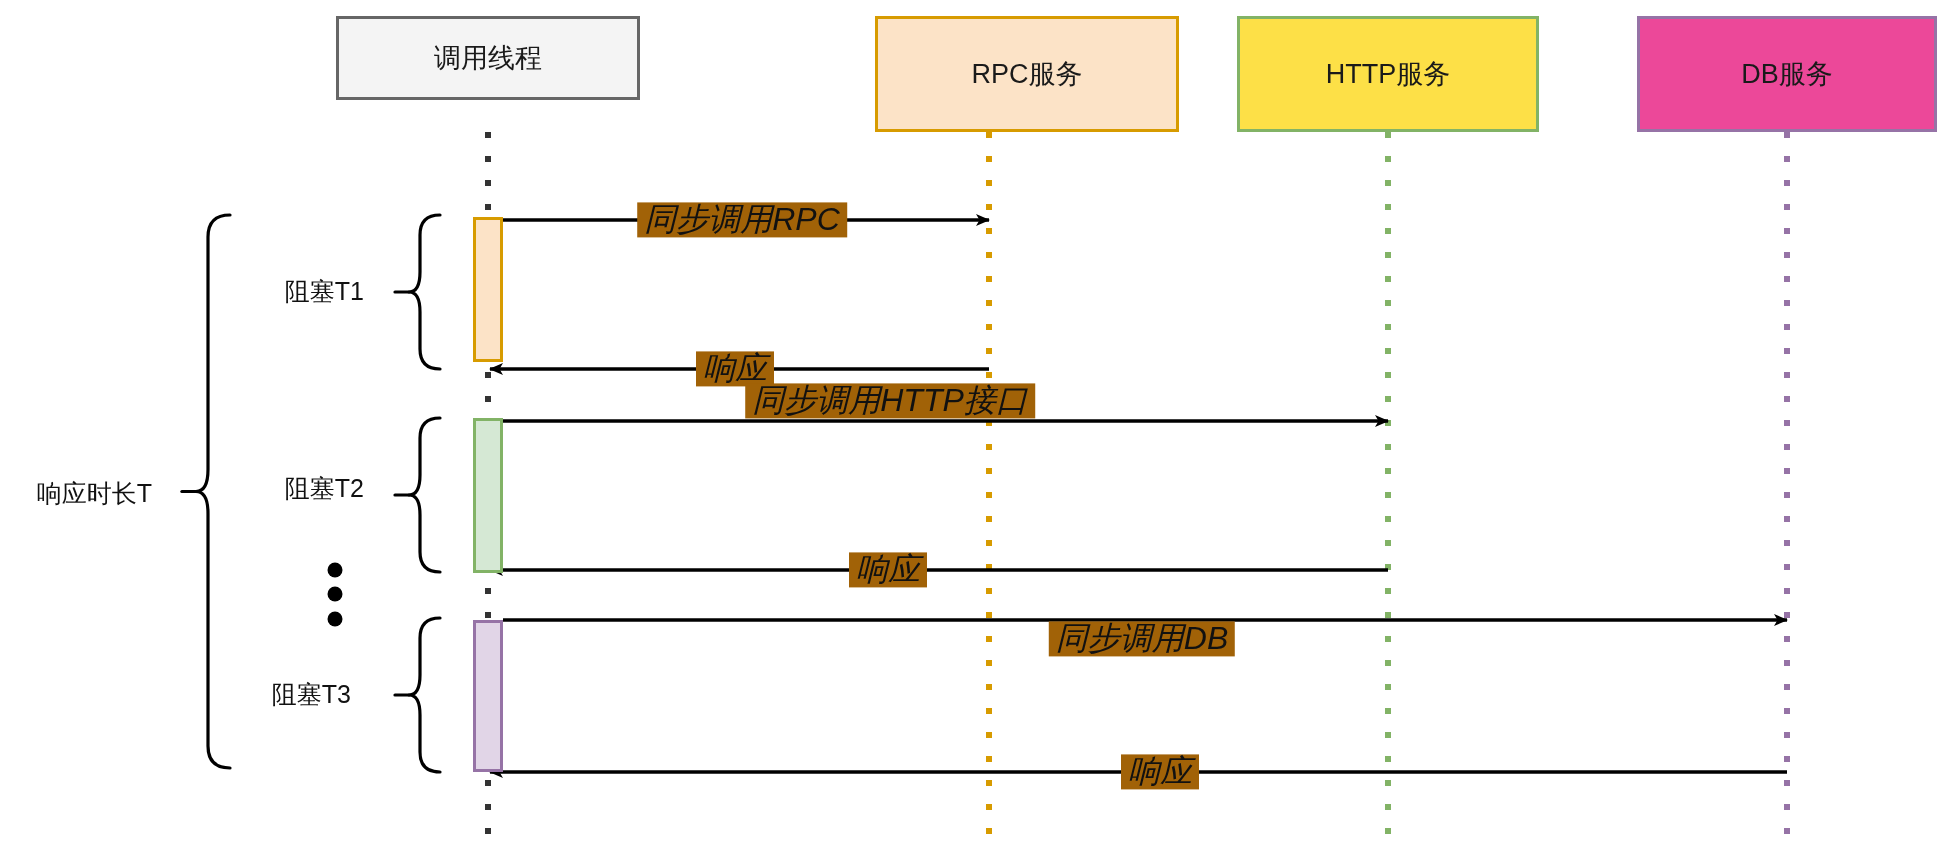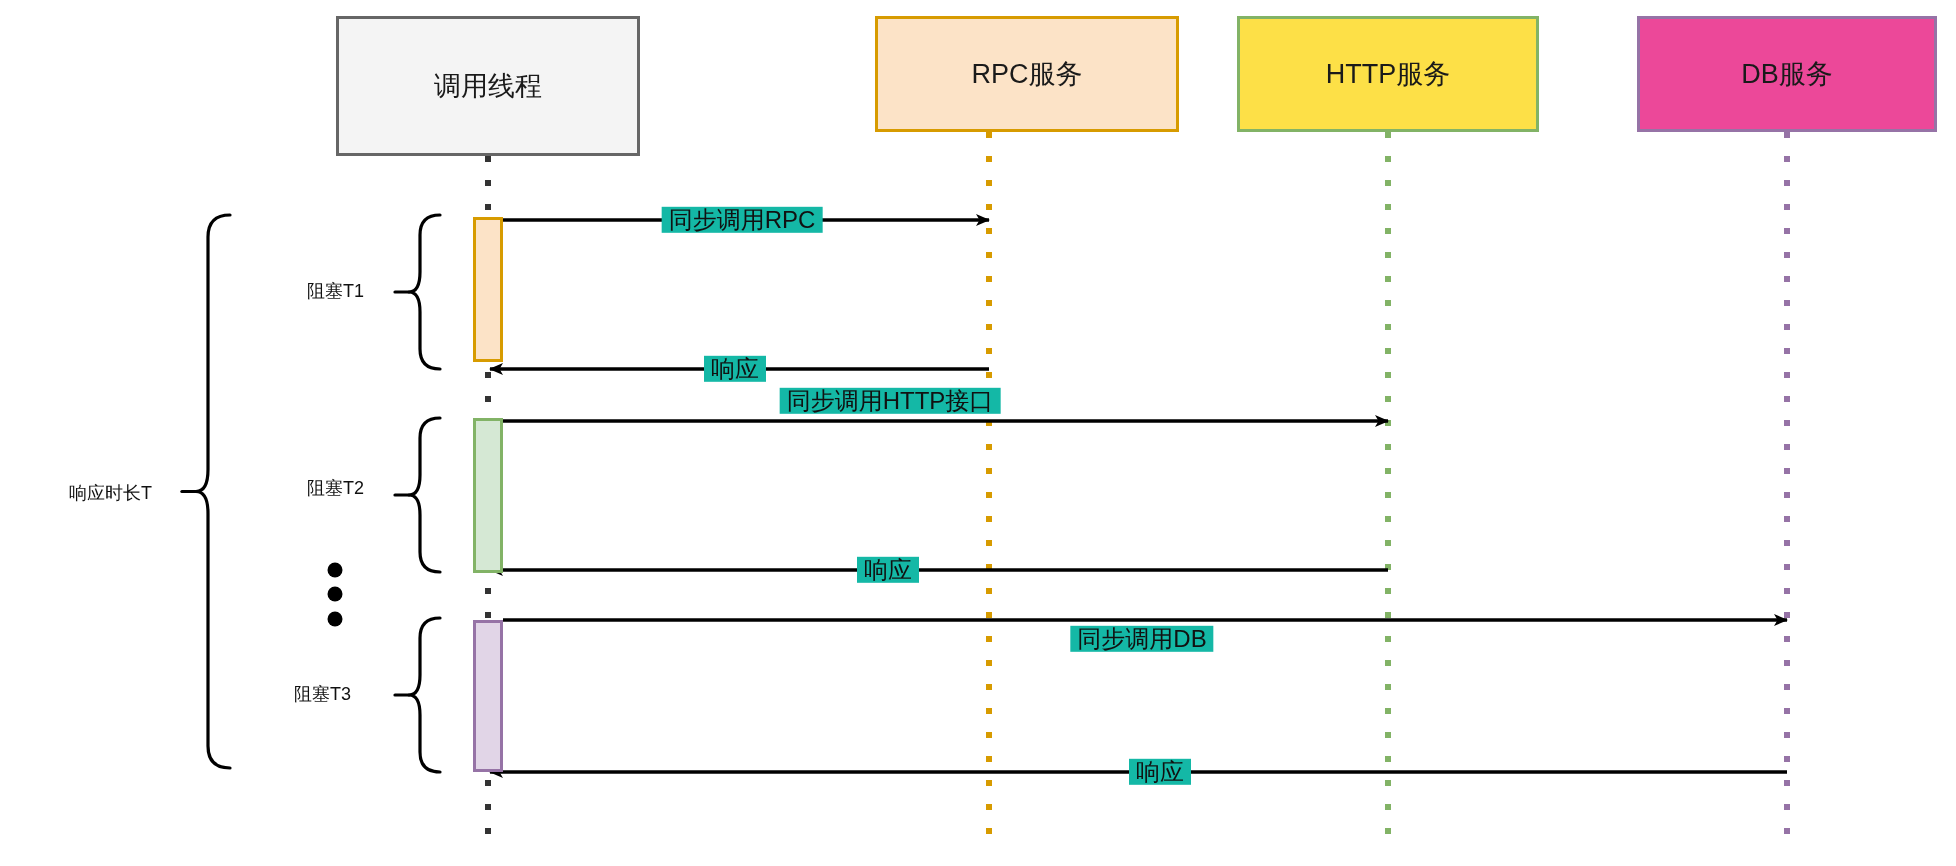--- a/index.html
+++ b/index.html
@@ -36,31 +36,32 @@
   }
   .participant-label {
     font-size: 27px;
     color: #1a1a1a;
     line-height: 1.2;
     white-space: nowrap;
   }
   .msg-label {
     position: absolute;
     transform: translate(-50%, -50%);
-    background: #14b8a6;
+    background: #a16207;
     padding: 0 7px;
-    font-size: 24px;
+    font-size: 32px;
     color: #111111;
     white-space: nowrap;
     line-height: 1.1;
+    font-style: italic;
   }
   .brace-label {
     position: absolute;
     transform: translate(-100%, -50%);
-    font-size: 18px;
+    font-size: 25px;
     color: #111111;
     white-space: nowrap;
     line-height: 1.1;
   }
   .activation {
     position: absolute;
     box-sizing: border-box;
     border-width: 3px;
     border-style: solid;
   }
@@ -104,21 +105,21 @@
         <line x1="503" y1="220" x2="989" y2="220" stroke="#000000" stroke-width="3.5" marker-end="url(#arrowhead)"></line>
         <line x1="989" y1="369" x2="490" y2="369" stroke="#000000" stroke-width="3.5" marker-end="url(#arrowhead)"></line>
         <line x1="503" y1="421" x2="1388" y2="421" stroke="#000000" stroke-width="3.5" marker-end="url(#arrowhead)"></line>
         <line x1="1388" y1="570" x2="490" y2="570" stroke="#000000" stroke-width="3.5" marker-end="url(#arrowhead)"></line>
         <line x1="503" y1="620" x2="1787" y2="620" stroke="#000000" stroke-width="3.5" marker-end="url(#arrowhead)"></line>
         <line x1="1787" y1="772" x2="490" y2="772" stroke="#000000" stroke-width="3.5" marker-end="url(#arrowhead)"></line>
       </g>
   </svg>
 
   <div id="participants">
-      <div class="participant-box" style="left: 336px; top: 16px; width: 304px; height: 140px; background: rgb(244, 244, 244); border-color: rgb(102, 102, 102);">
+      <div class="participant-box" style="left: 336px; top: 16px; width: 304px; height: 84px; background: rgb(244, 244, 244); border-color: rgb(102, 102, 102);">
         <span class="participant-label">调用线程</span>
       </div>
       <div class="participant-box" style="left: 875px; top: 16px; width: 304px; height: 116px; background: rgb(252, 227, 199); border-color: rgb(215, 155, 0);">
         <span class="participant-label">RPC服务</span>
       </div>
       <div class="participant-box" style="left: 1237px; top: 16px; width: 302px; height: 116px; background: #fde047; border-color: rgb(130, 179, 102);">
         <span class="participant-label">HTTP服务</span>
       </div>
       <div class="participant-box" style="left: 1637px; top: 16px; width: 300px; height: 116px; background: #ec4899; border-color: rgb(150, 115, 166);">
         <span class="participant-label">DB服务</span>

